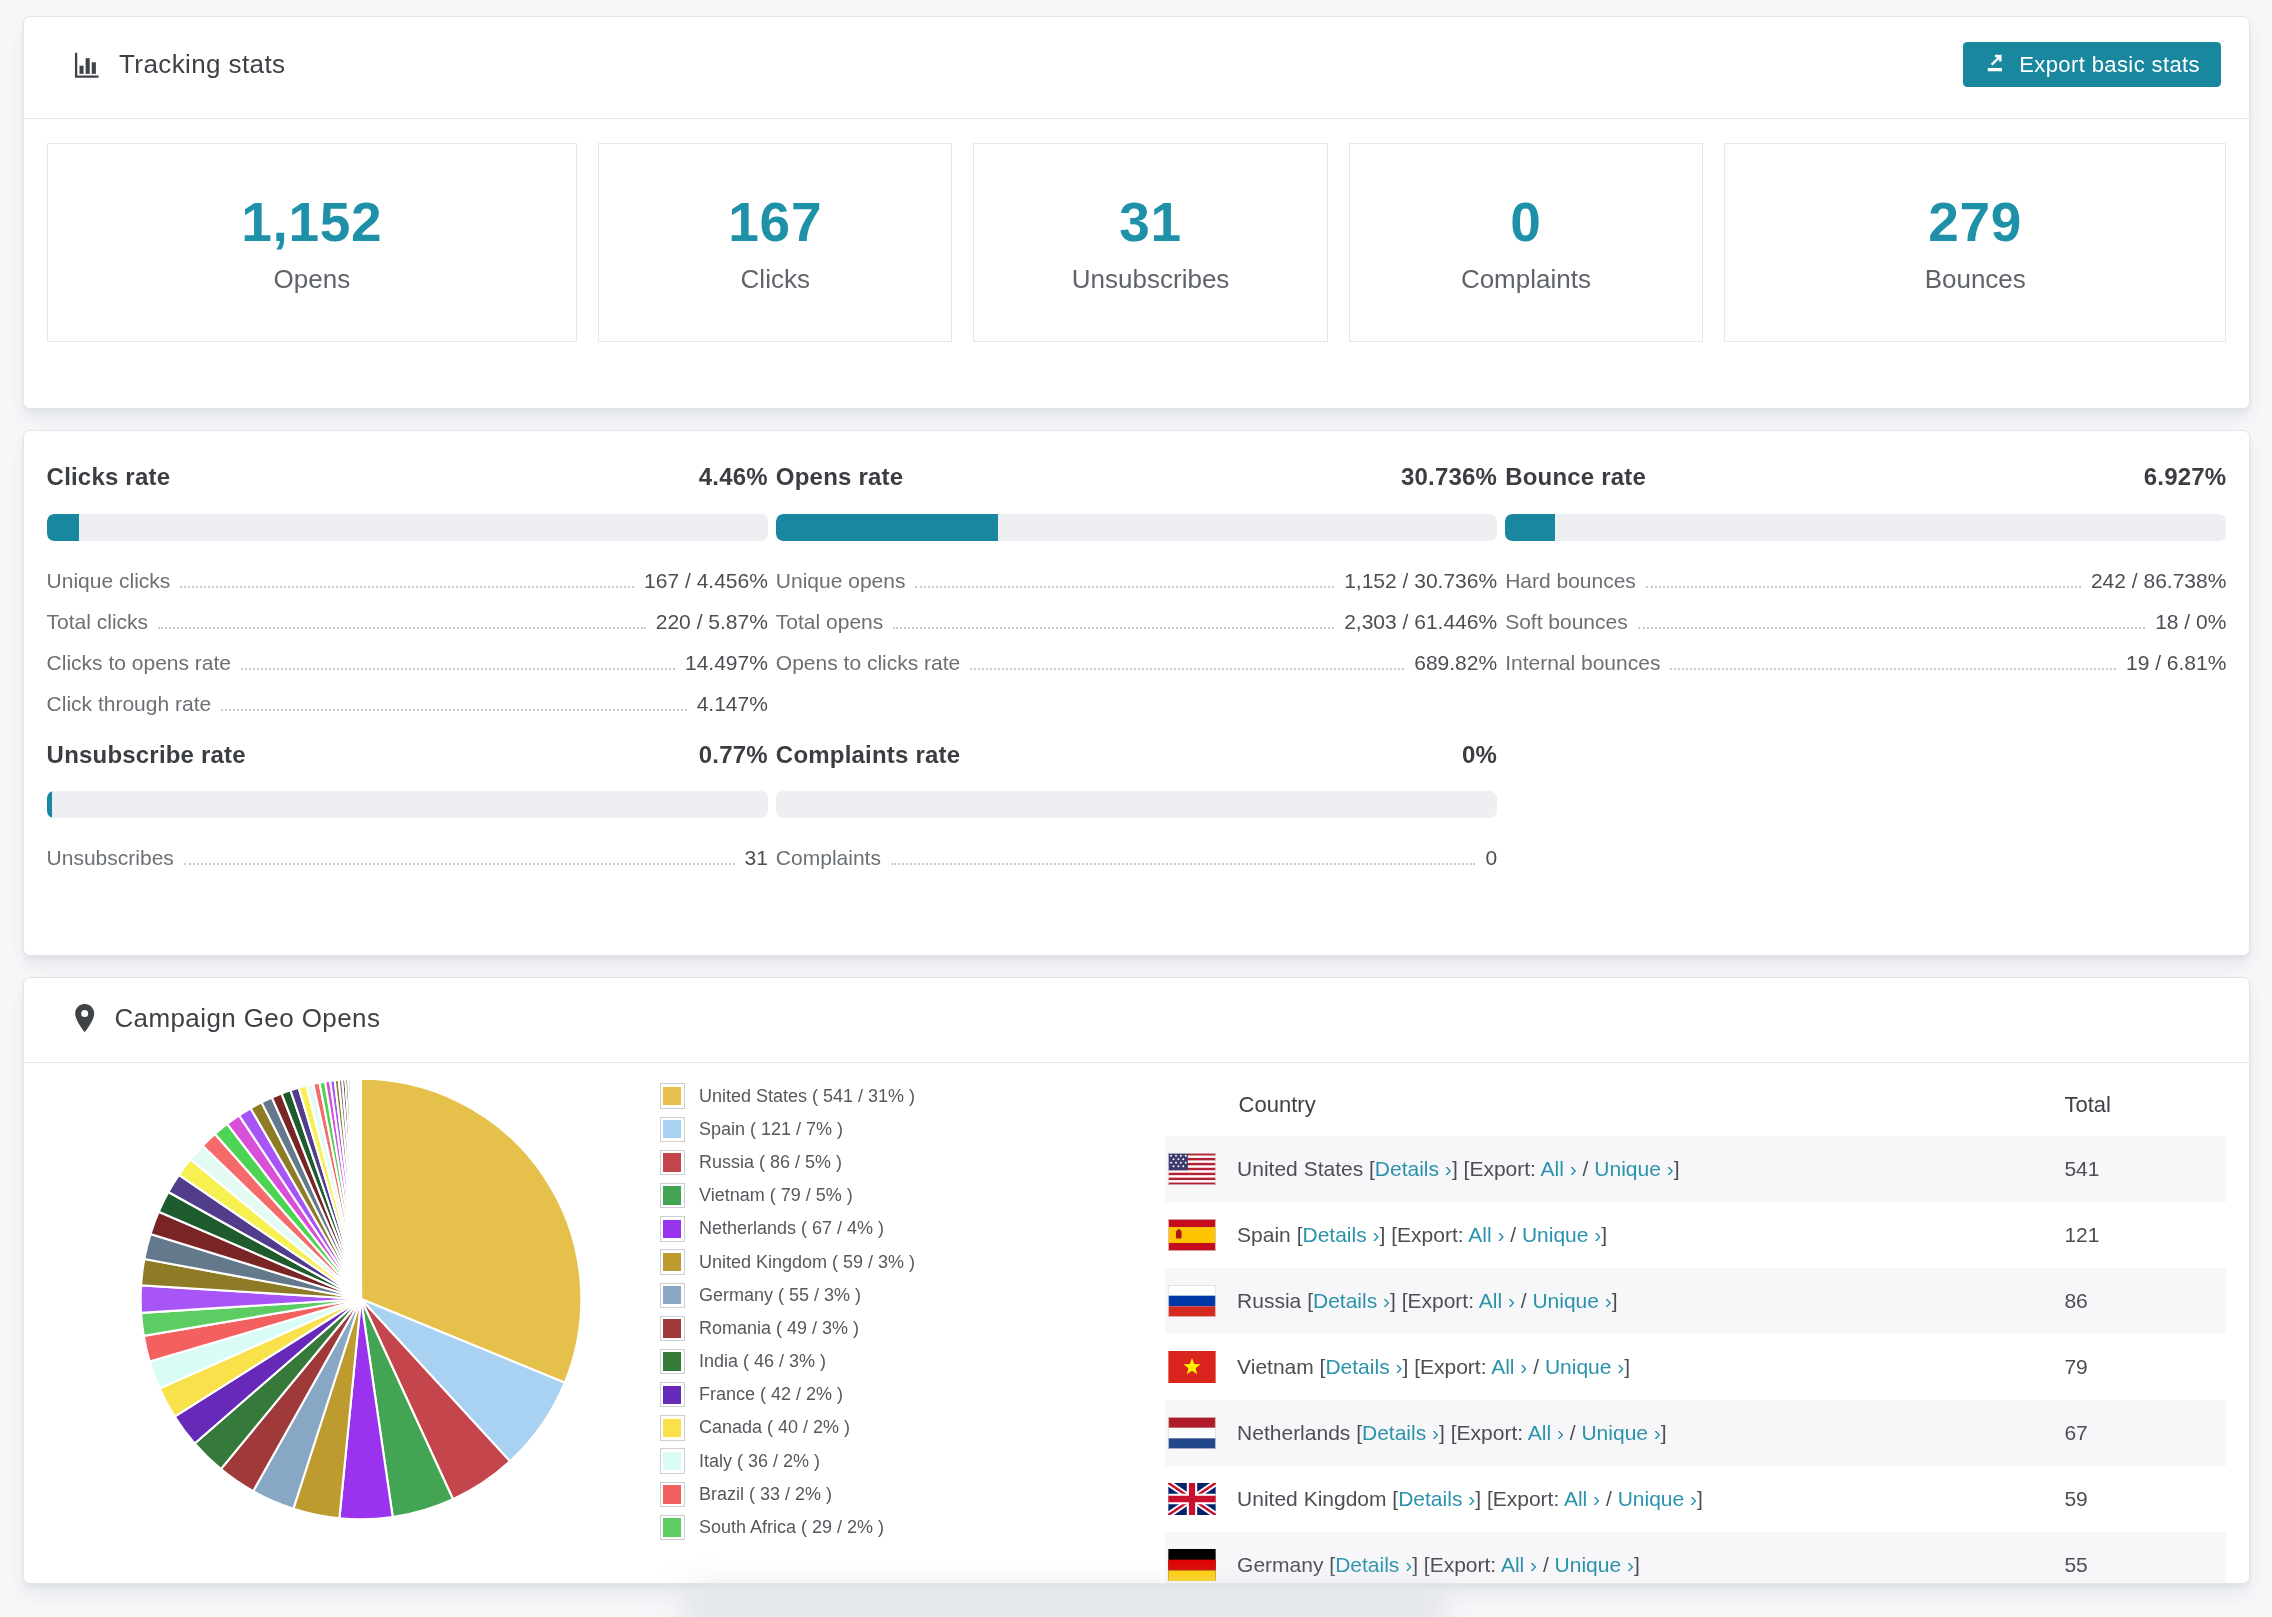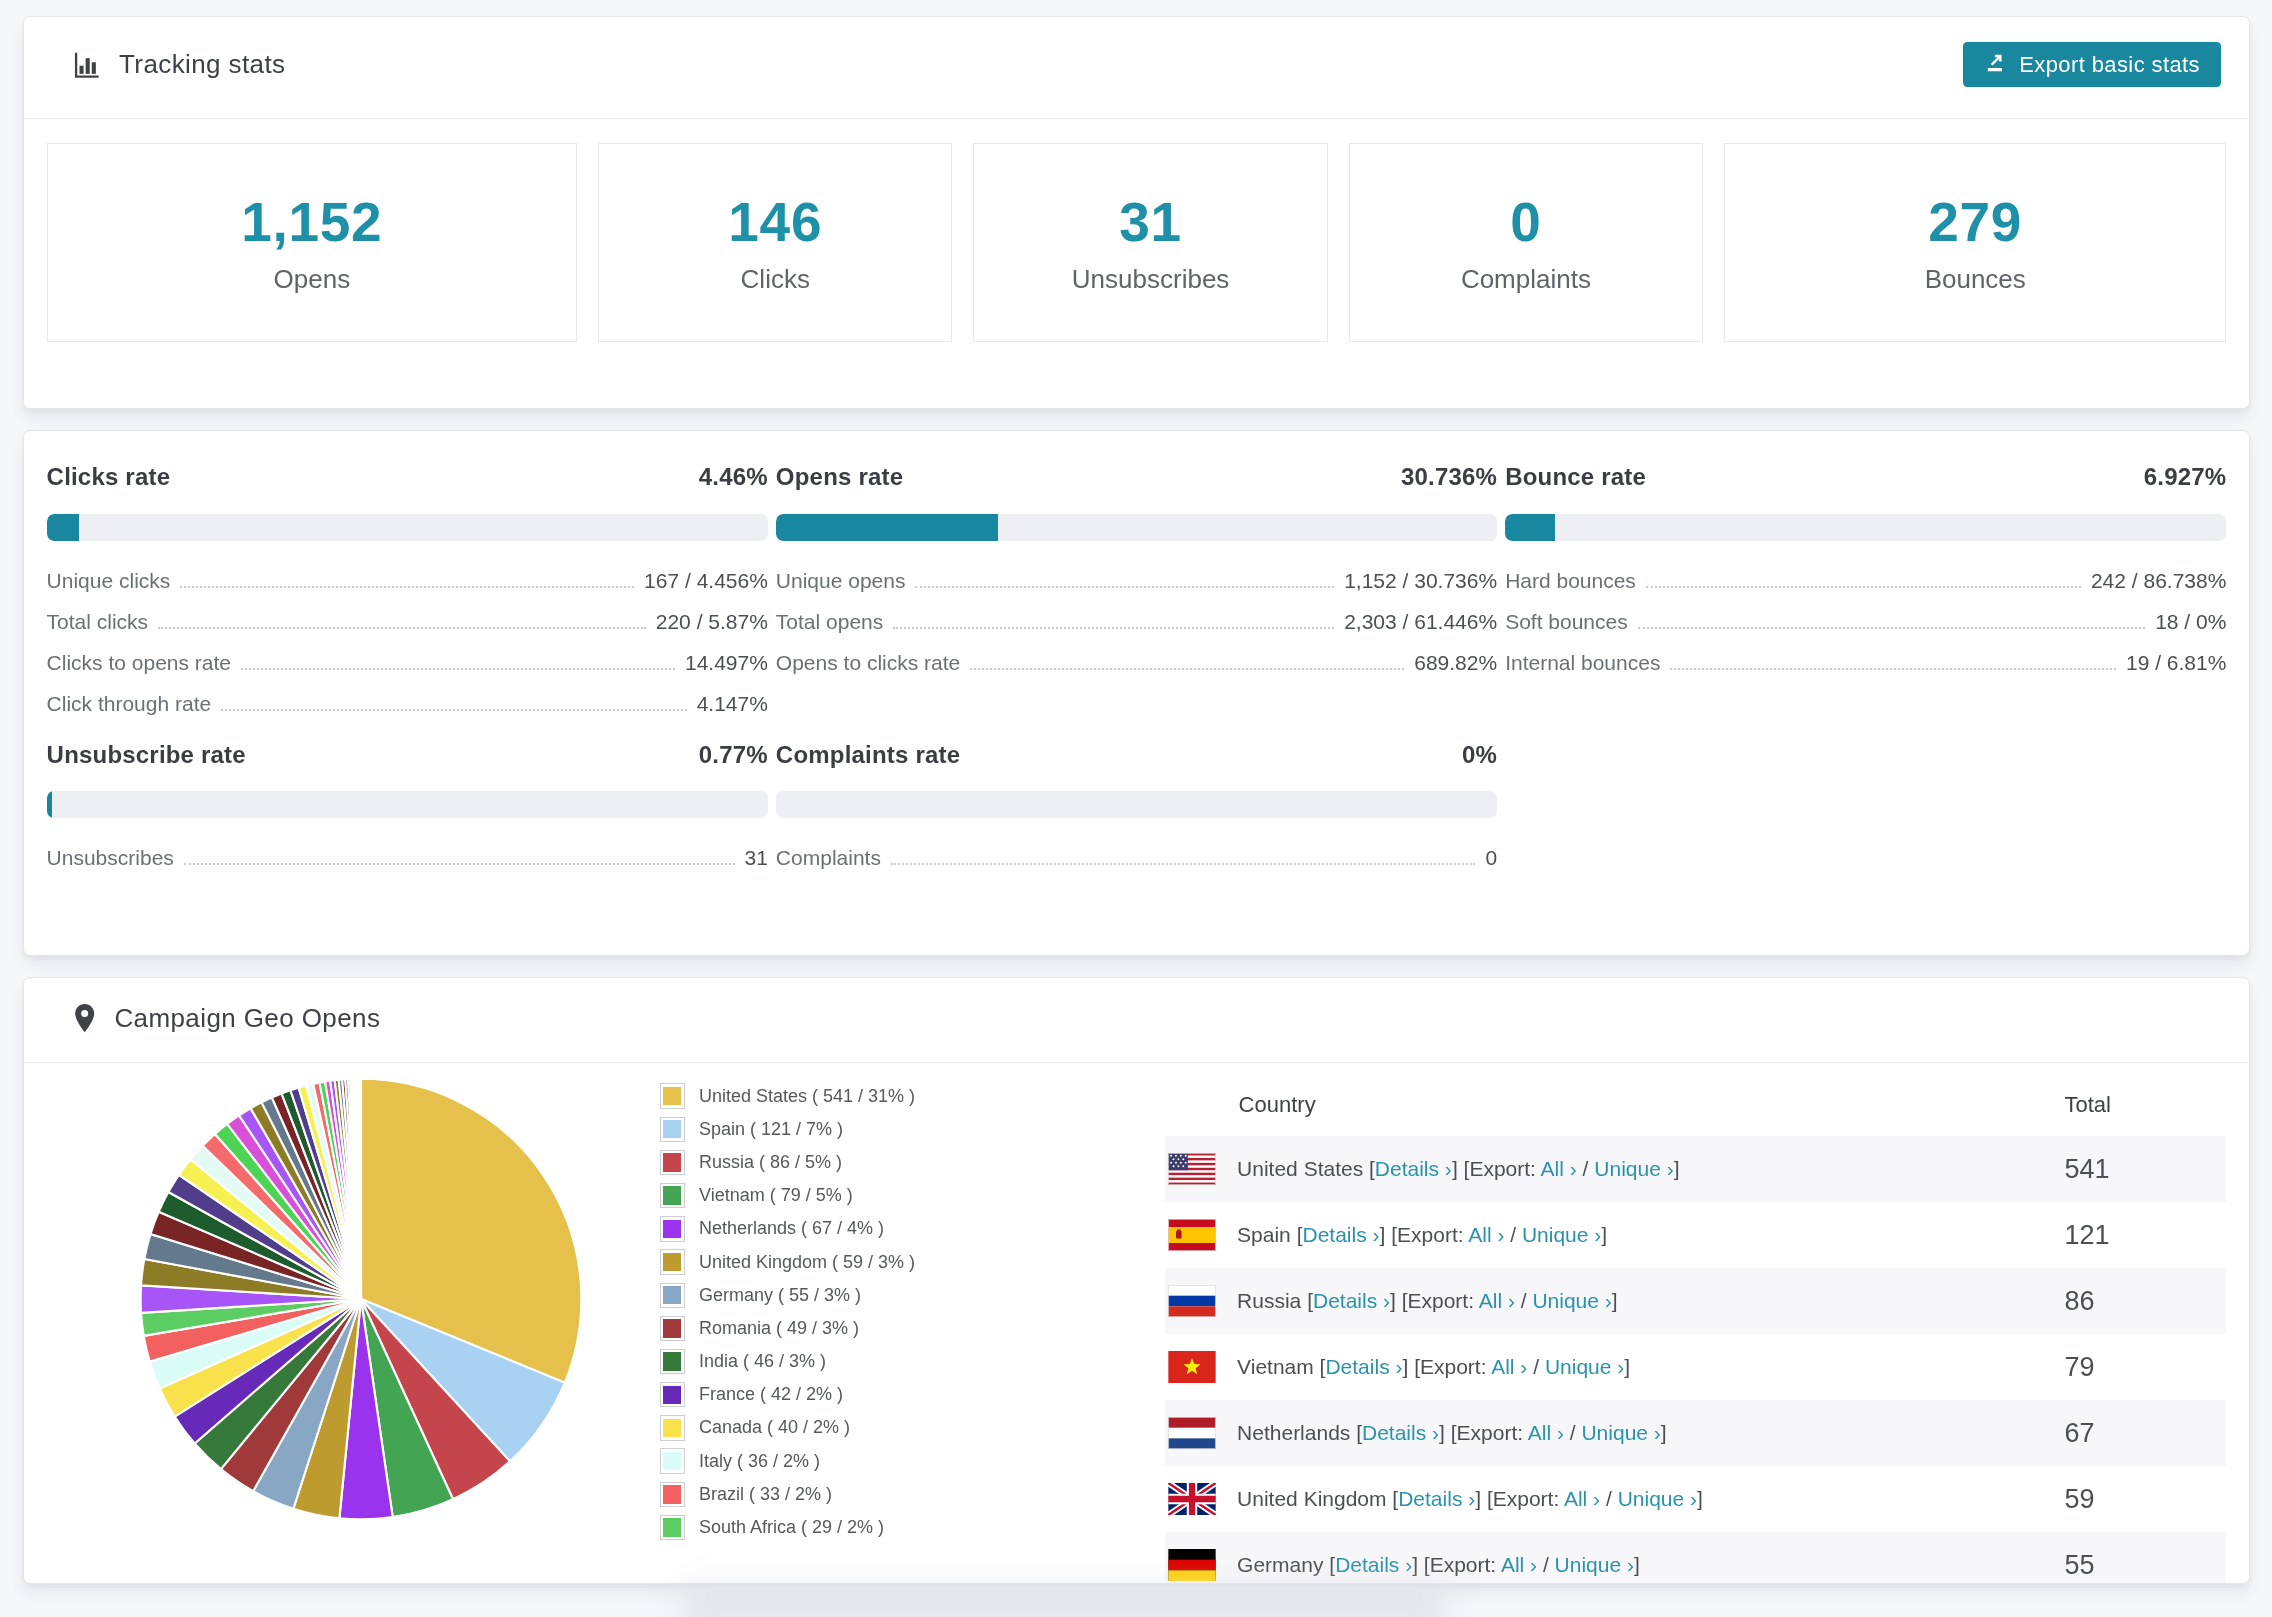--- a/index.html
+++ b/index.html
@@ -54,21 +54,21 @@
   thead th { text-align:left; font-weight:400; font-size:22px; color:#3e4146; padding:18.4px 0; }
   th.col-country { padding-left:74px; }
   th.col-total, td.total { width:162px; }
   tbody tr:nth-child(odd) { background:#f7f7f9; }
   td { padding:17px 0; vertical-align:middle; }
   .country-inner { display:flex; align-items:center; padding-left:3.5px; }
   .flag { width:48px; height:32px; flex:none; margin-right:21px; }
   .flag svg { display:block; width:48px; height:32px; }
   .country-text { font-size:21px; color:#4b4f54; white-space:pre-wrap; }
   a.link { color:#2a93ab; text-decoration:none; }
-  td.total { font-size:27px; color:#4b4f54; }
+  td.total { font-size:21px; color:#4b4f54; }
 
   .bottom-blur { position:absolute; left:681px; top:1587px; width:766px; height:42px; background:#dde0e6; filter:blur(14px); opacity:.75; }
 </style>
 </head>
 <body>
 
 <div class="page">
 
   <section class="card card-tracking">
     <div class="card-header">
@@ -94,21 +94,21 @@
         <span>Export basic stats</span>
       </button>
     </div>
     <div class="divider"></div>
     <div class="stats-row" id="stats-row">
         <div class="stat-box">
     <div class="stat-value">1,152</div>
     <div class="stat-label">Opens</div>
   </div>
         <div class="stat-box">
-    <div class="stat-value">146</div>
+    <div class="stat-value">167</div>
     <div class="stat-label">Clicks</div>
   </div>
         <div class="stat-box">
     <div class="stat-value">31</div>
     <div class="stat-label">Unsubscribes</div>
   </div>
         <div class="stat-box">
     <div class="stat-value">0</div>
     <div class="stat-label">Complaints</div>
   </div>

